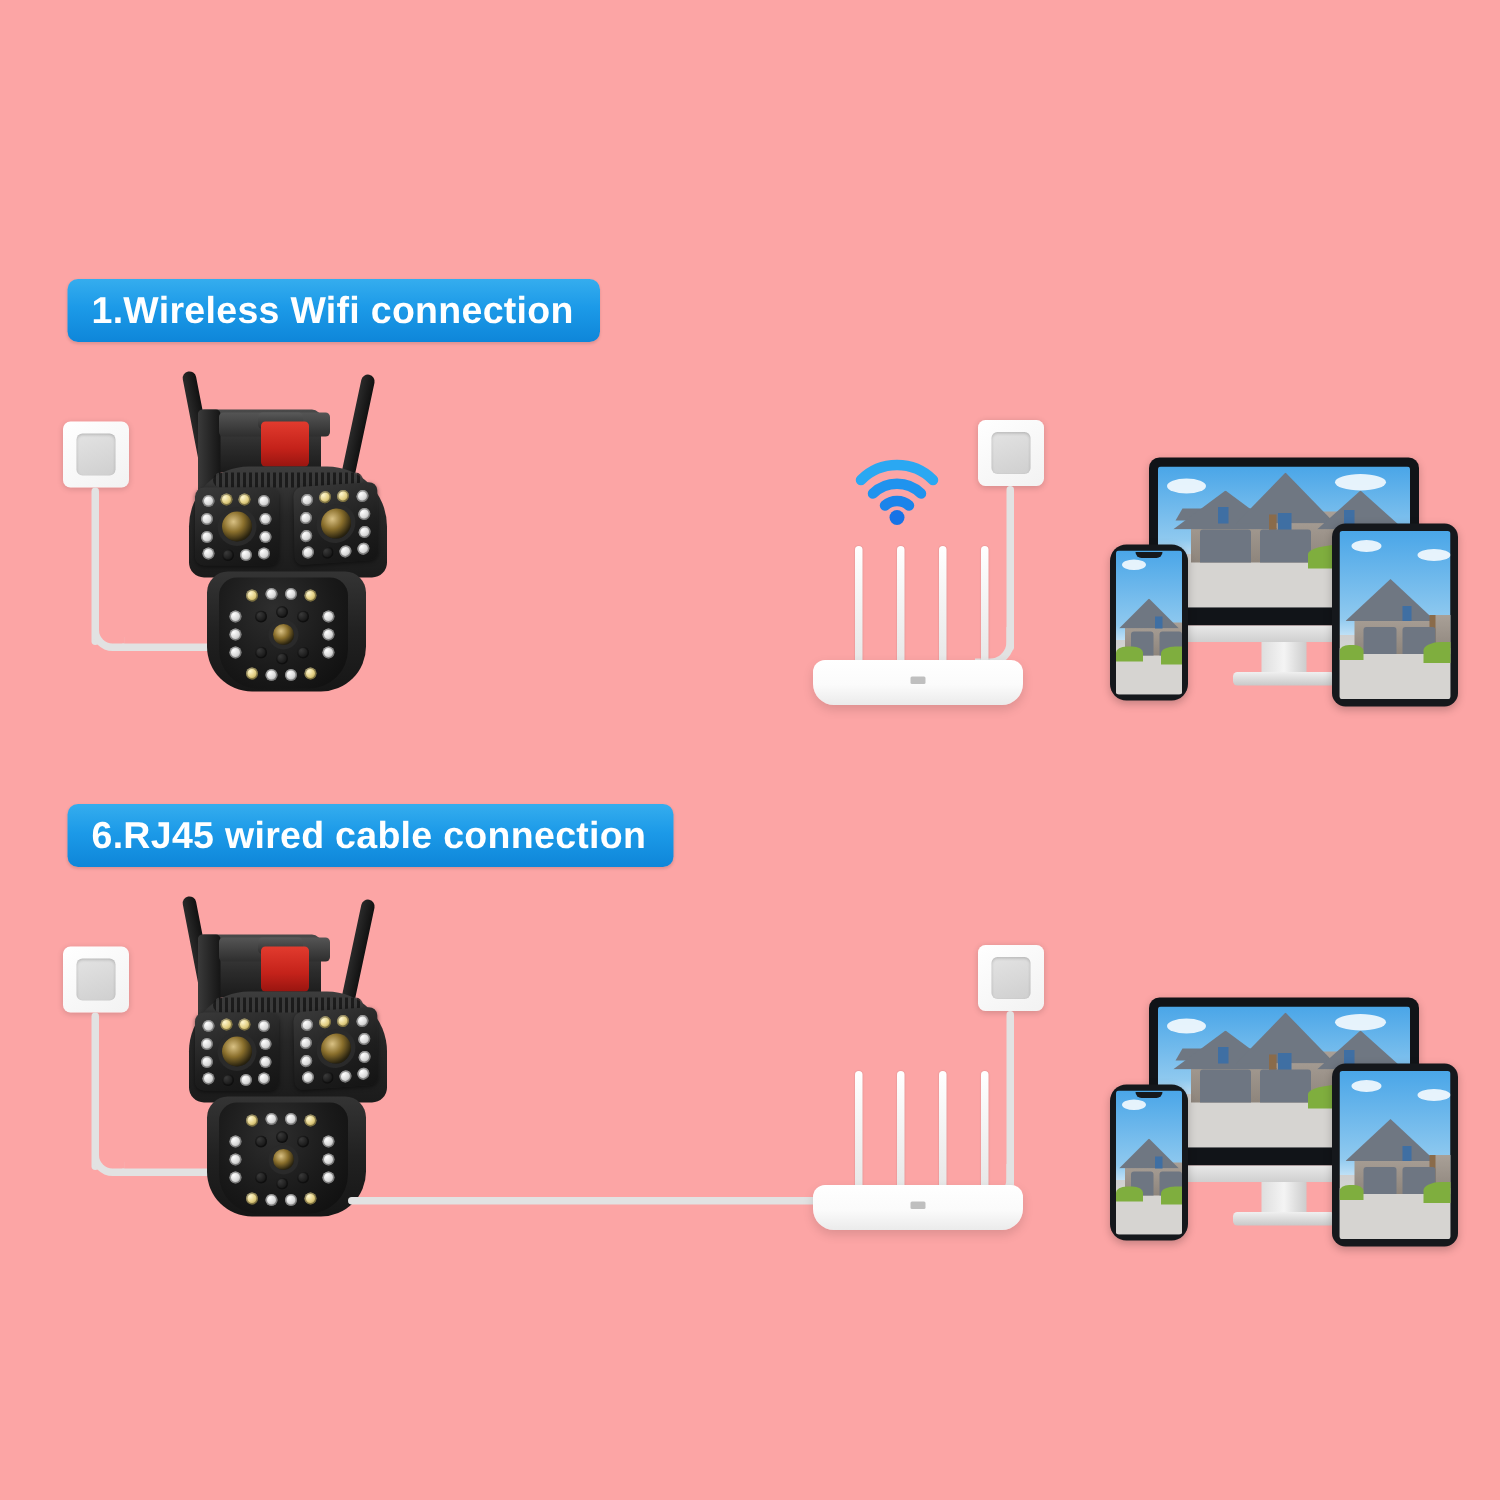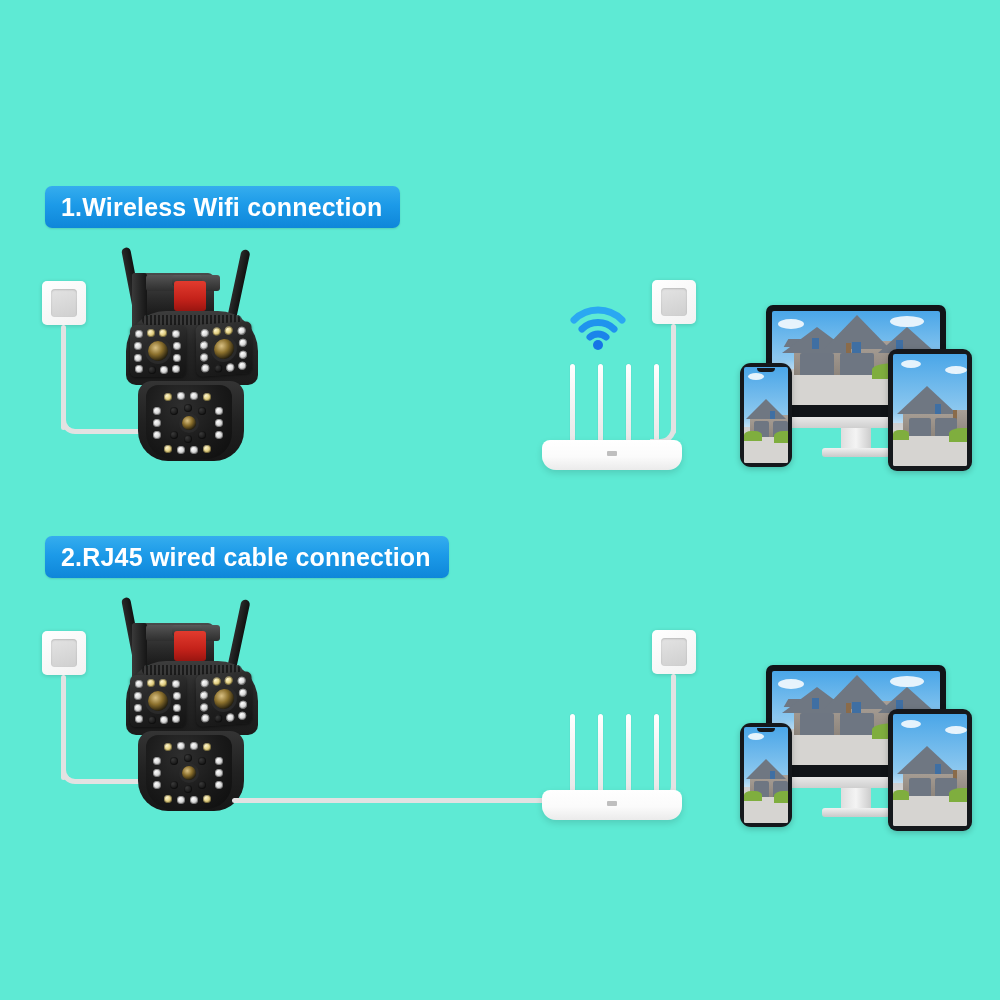--- a/index.html
+++ b/index.html
@@ -3,21 +3,21 @@
 <meta charset="utf-8">
 <style>
   * { box-sizing: border-box; }
   html, body {
     margin: 0; padding: 0;
     width: 1000px; height: 1000px;
     background: #ffffff;
     font-family: "Liberation Sans", sans-serif;
     overflow: hidden;
   }
-  #page { position: relative; width: 1000px; height: 1000px; background: #5eead4; }
+  #page { position: relative; width: 1000px; height: 1000px; background: #fca5a5; }
 
   
   .banner {
     position: absolute;
     height: 42px;
     border-radius: 7px;
     background: linear-gradient(180deg, #35adee 0%, #1c9ae8 45%, #0e86d9 100%);
     display: flex; align-items: center;
     padding: 0 18px 0 16px;
     box-shadow: 0 1px 2px rgba(0,0,0,0.12);
@@ -386,21 +386,21 @@
             <div class="hs-grass" style="left:56px; bottom:24px; width:30px; height:14px;"></div>
           </div>
         </div>
       </div>
     </div>
   </div>
 
   <div>
 
     <div class="banner" id="banner-2">
-      <span>2.RJ45 wired cable connection</span>
+      <span>6.RJ45 wired cable connection</span>
     </div>
 
     <div class="outlet" style="left:42px; top:631px;">
       <div class="socket"></div>
     </div>
     <div class="cable cable-v" style="left:61px; top:675px; height:105px;"></div>
     <div class="cable-elbow" style="left:61px; top:762px; width:22px; height:22px;"></div>
     <div class="cable cable-h" style="left:80px; top:779px; width:62px;"></div>
 
     <div class="camera" style="left:112px; top:595px;">

